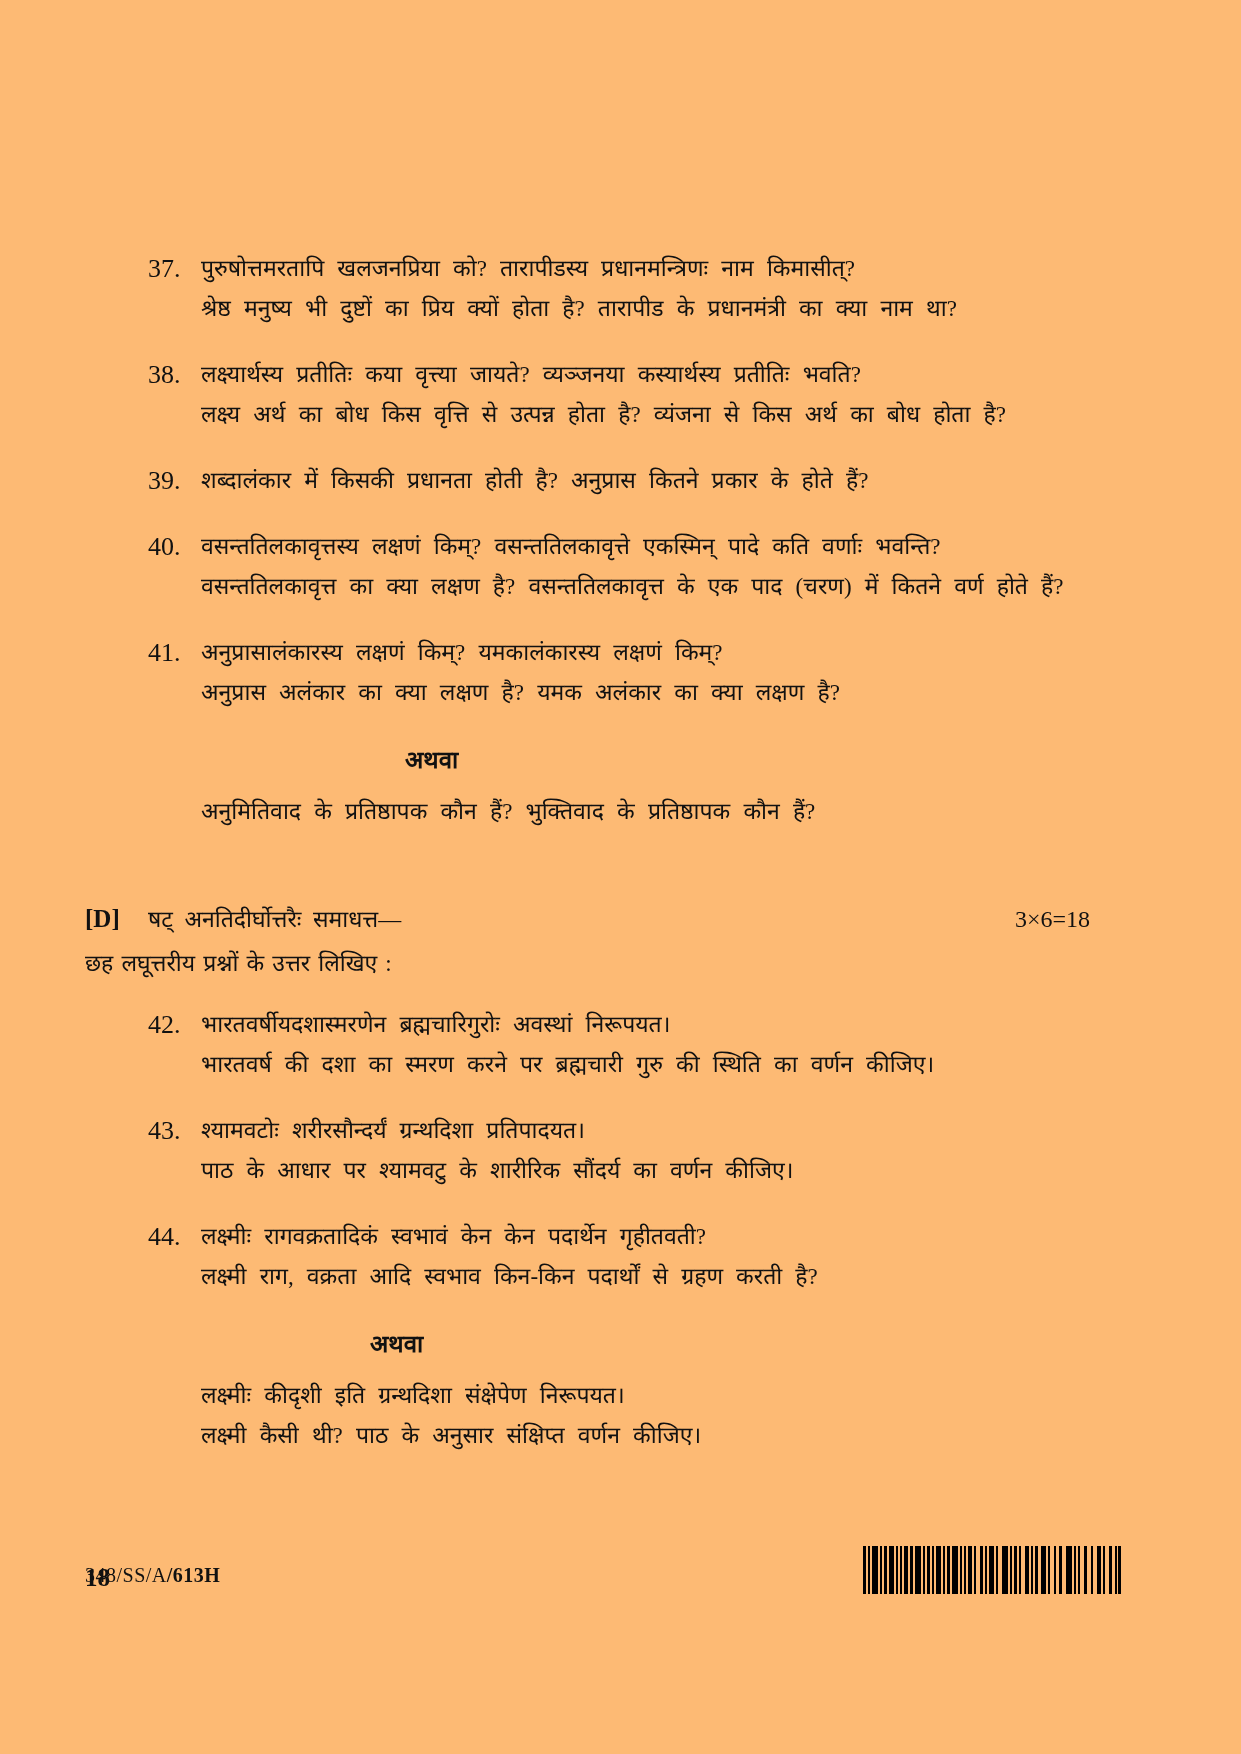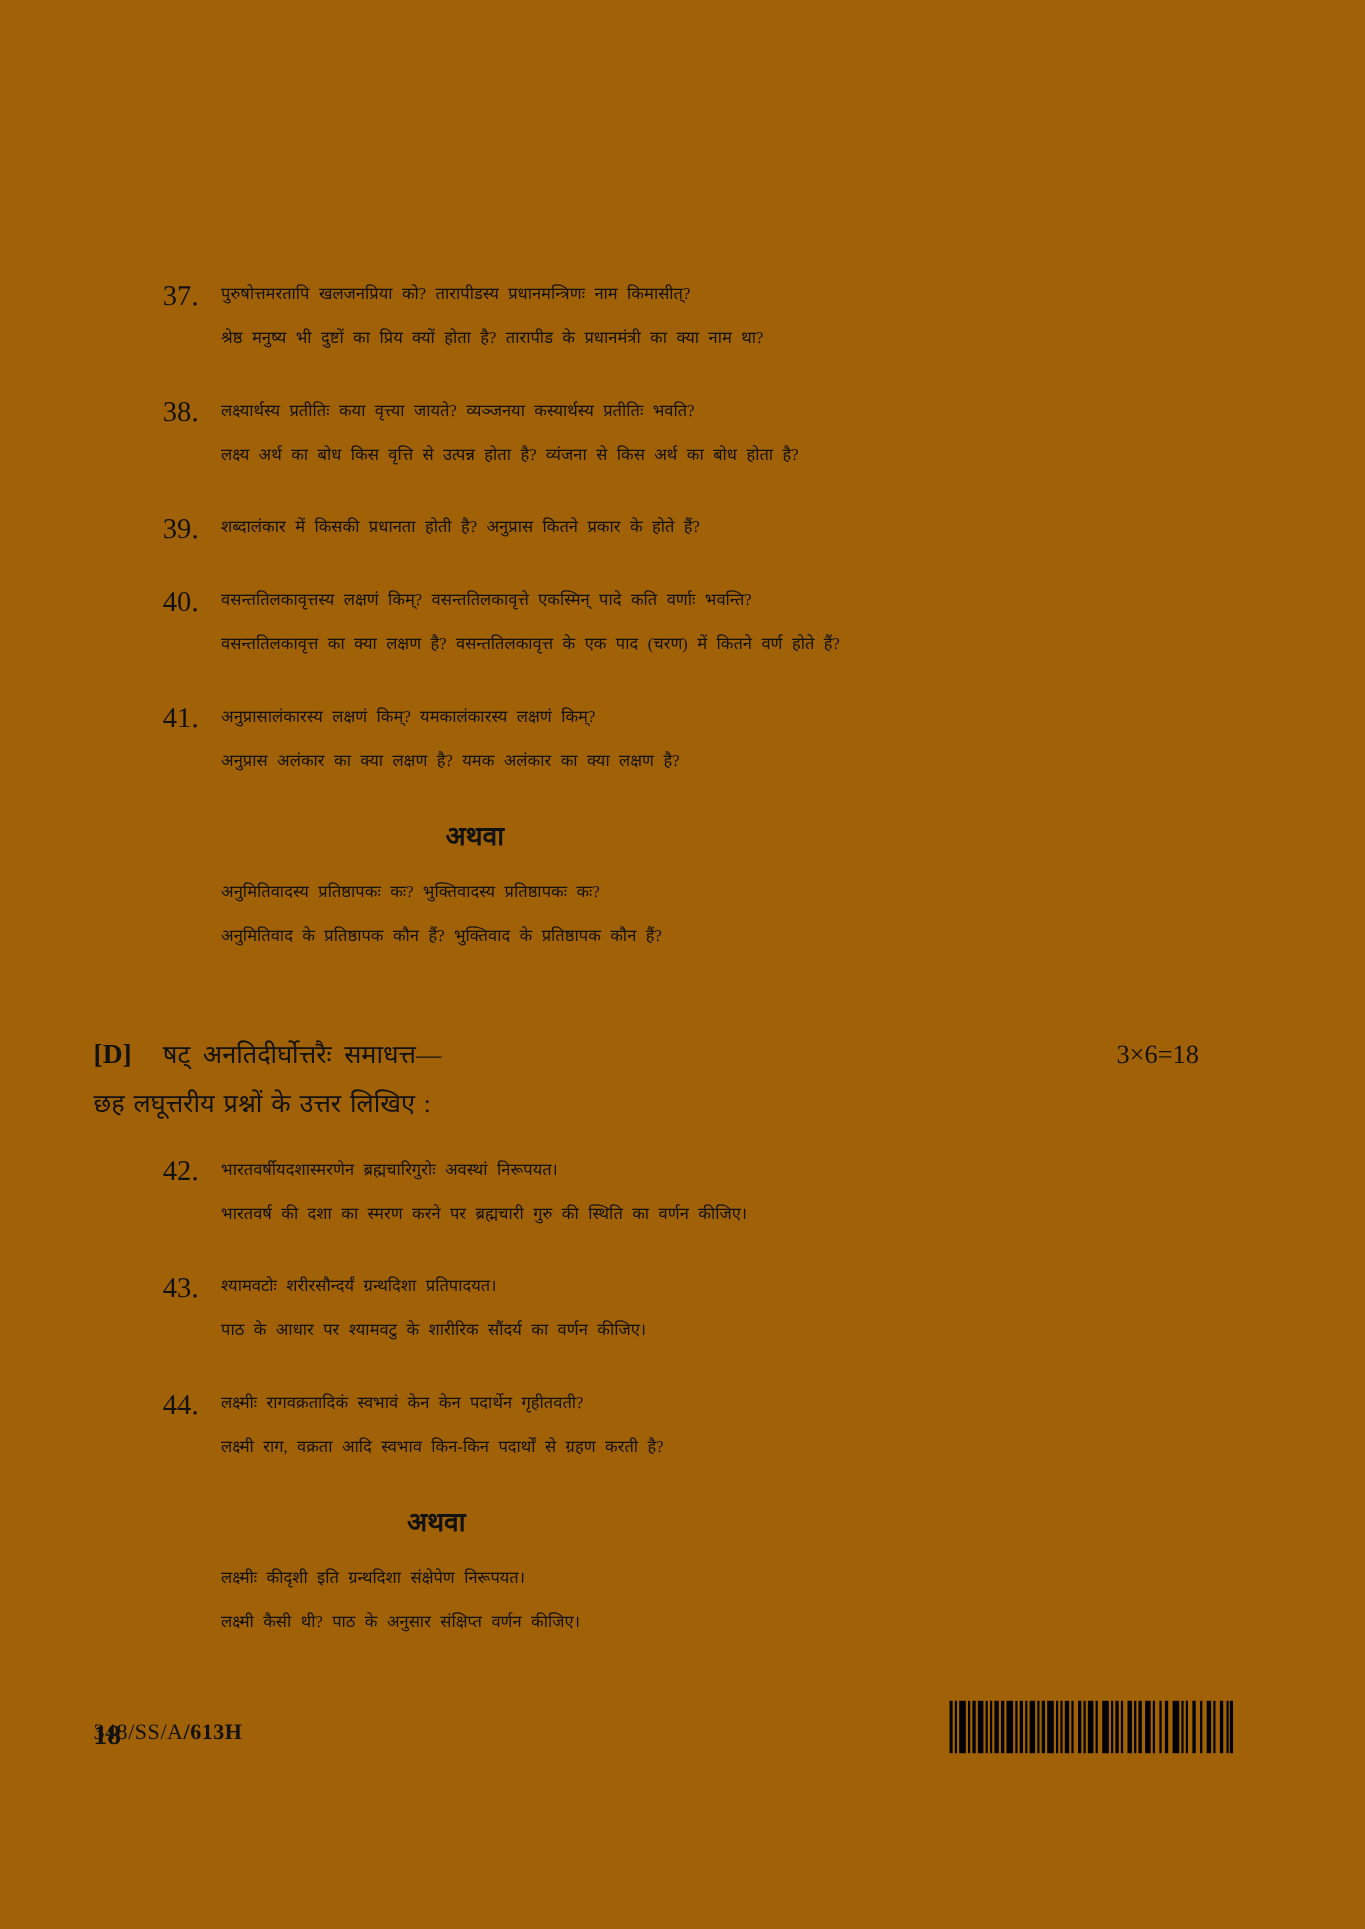--- a/index.html
+++ b/index.html
@@ -5,21 +5,21 @@
   * { margin: 0; padding: 0; box-sizing: border-box; }
   html, body { background: #ffffff; }
   body {
     width: 1241px; height: 1754px;
     font-family: "Liberation Serif", serif;
     color: #111111;
   }
   .page {
     position: relative;
     width: 1241px; height: 1754px;
-    background: #a16207;
+    background: #fdba74;
     overflow: hidden;
     padding-left: 37px;
   }
   .content {
     position: absolute;
     left: 85px; top: 252px;
     width: 1005px;
   }
   .question {
     display: flex;
@@ -27,21 +27,21 @@
     margin-bottom: 33px;
   }
   .qnum {
     width: 53px;
     flex: 0 0 53px;
     font-size: 26px;
     line-height: 33px;
   }
   .qbody { flex: 1; }
   .line {
-    font-size: 15px;
+    font-size: 23px;
     line-height: 33px;
     word-spacing: 0.32em;
   }
   .line.sa { margin-bottom: 7px; }
   .alt-block {
     margin-left: 116px;
     margin-bottom: 33px;
   }
   .or-label {
     font-size: 24px;
@@ -148,21 +148,20 @@
       <div class="qnum">41.</div>
       <div class="qbody">
         <div class="line sa">अनुप्रासालंकारस्य लक्षणं किम्? यमकालंकारस्य लक्षणं किम्?</div>
         <div class="line hi">अनुप्रास अलंकार का क्या लक्षण है? यमक अलंकार का क्या लक्षण है?</div>
       </div>
     </div>
 
     <div class="or-label">अथवा</div>
 
     <div class="alt-block">
-      <div class="line sa">अनुमितिवादस्य प्रतिष्ठापकः कः? भुक्तिवादस्य प्रतिष्ठापकः कः?</div>
       <div class="line hi">अनुमितिवाद के प्रतिष्ठापक कौन हैं? भुक्तिवाद के प्रतिष्ठापक कौन हैं?</div>
     </div>
 
     <div class="section-head">
       <div class="section-marker">[D]</div>
       <div class="section-instr">षट् अनतिदीर्घोत्तरैः समाधत्त—</div>
       <div class="section-marks">3×6=18</div>
     </div>
     <div class="section-instr-hi">छह लघूत्तरीय प्रश्नों के उत्तर लिखिए :</div>
 

